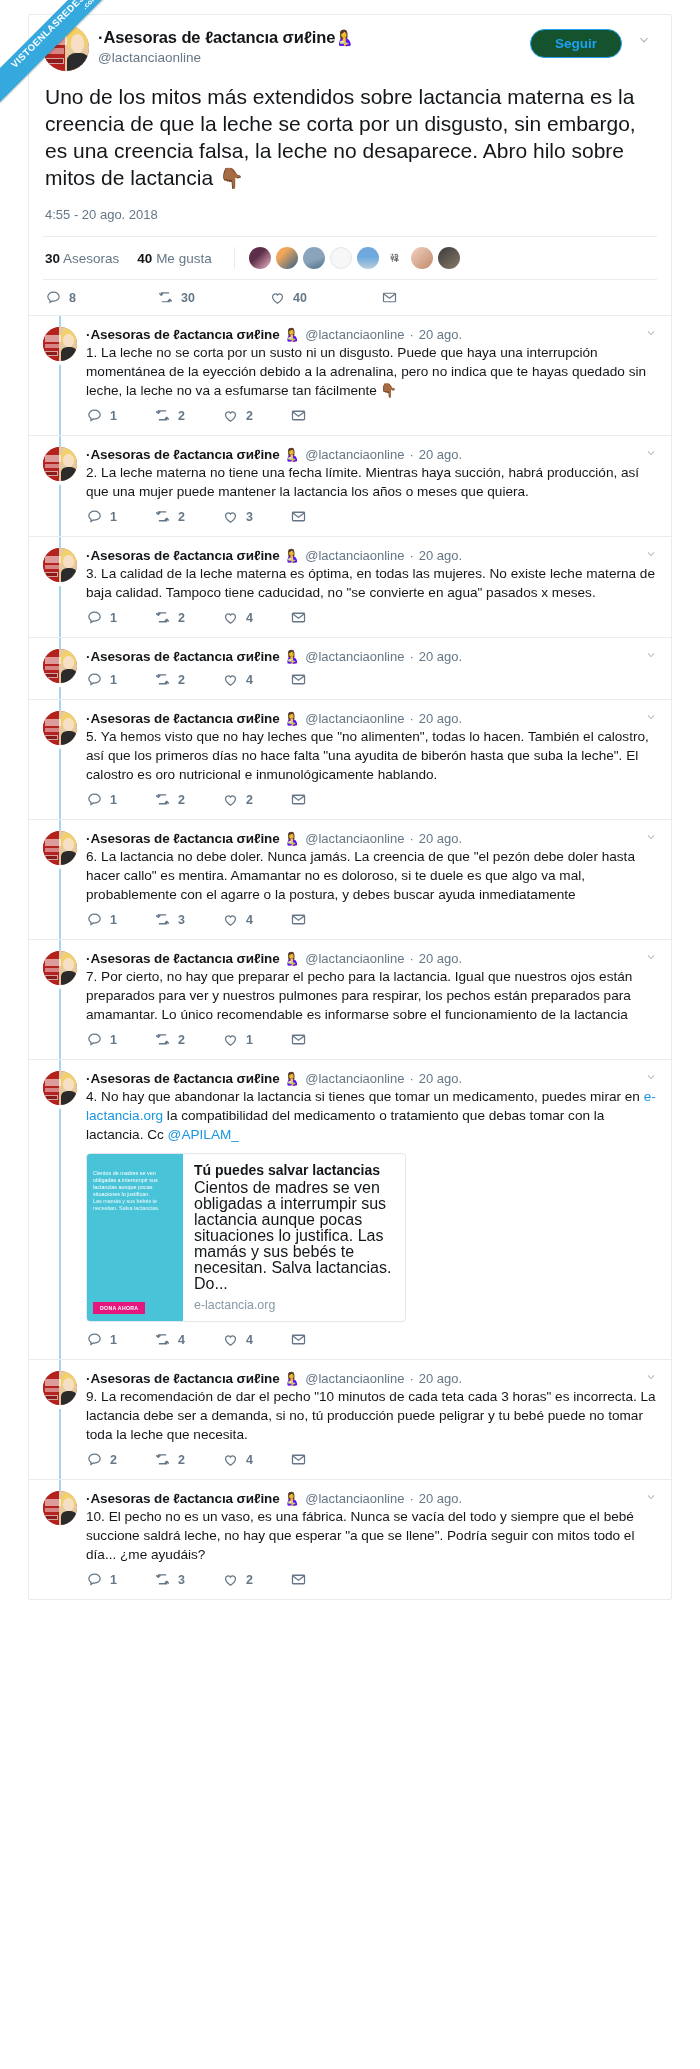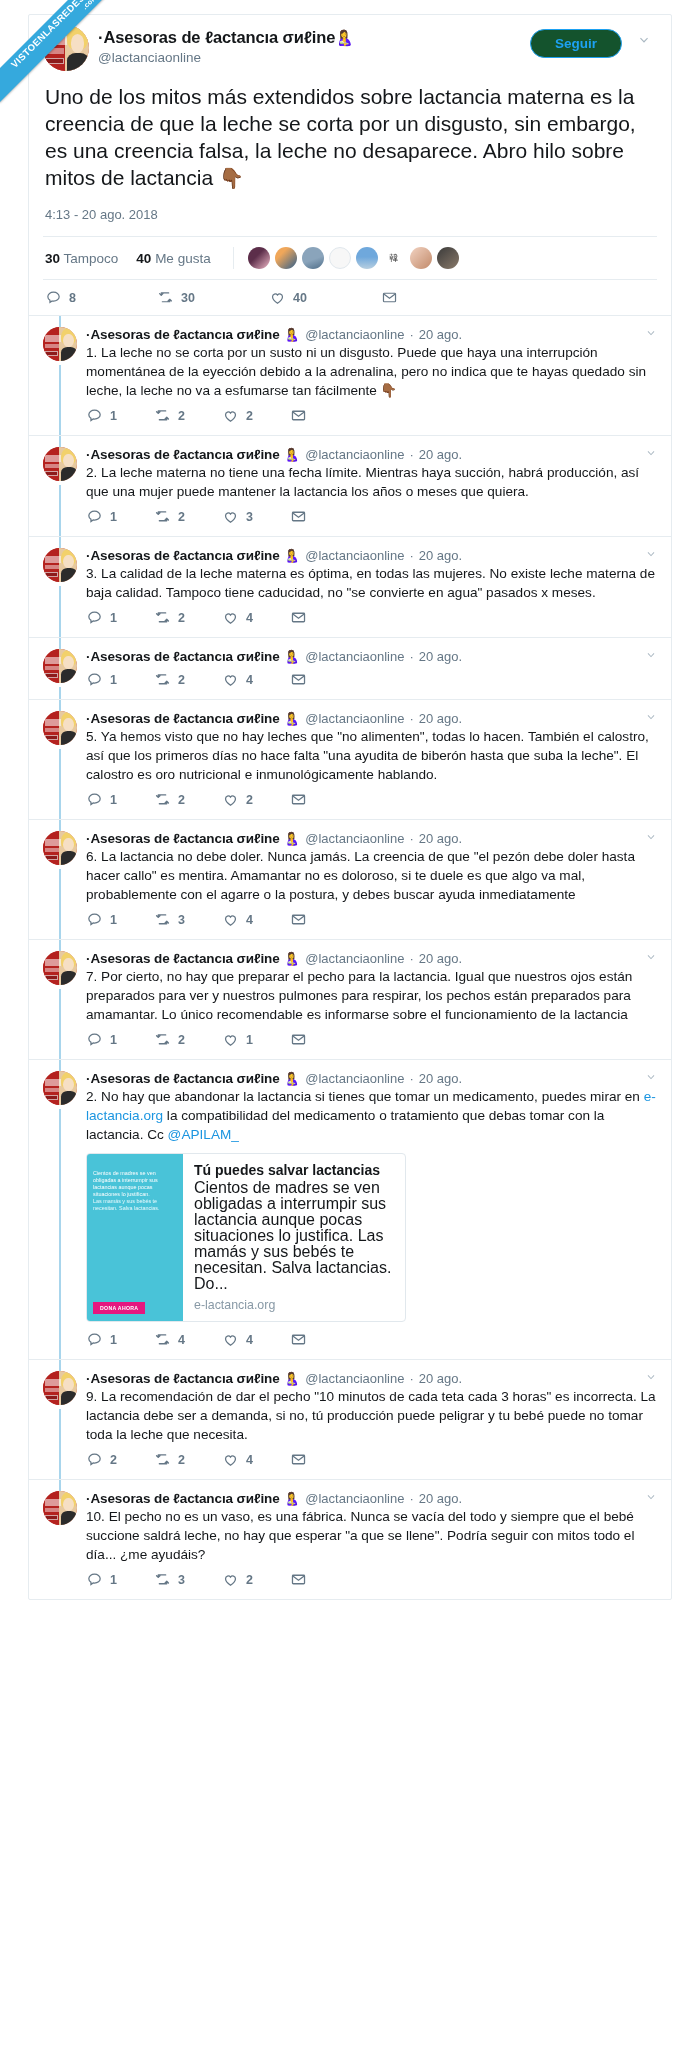--- a/index.html
+++ b/index.html
@@ -408,26 +408,26 @@
             <svg viewBox="0 0 16 16" width="14" height="14" aria-hidden="true">
               <path d="M8 11L3.5 6.3 4.4 5.4 8 9.2l3.6-3.8.9.9z" fill="#aab8c2"></path>
             </svg>
           </div>
         </div>
 
         <div class="mt-body">
           <span>Uno de los mitos más extendidos sobre lactancia materna es la creencia de que la leche se corta por un disgusto, sin embargo, es una creencia falsa, la leche no desaparece. Abro hilo sobre mitos de lactancia </span><span class="emoji-point">👇🏾</span>
         </div>
 
-        <div class="mt-time">4:13 - 20 ago. 2018</div>
+        <div class="mt-time">4:55 - 20 ago. 2018</div>
 
         <div class="mt-stats">
           <div class="stat">
             <b>30</b>
-            <span>Tampoco</span>
+            <span>Asesoras</span>
           </div>
           <div class="stat">
             <b>40</b>
             <span>Me gusta</span>
           </div>
           <div class="facepile">
             <div class="face f1"></div>
             <div class="face f2"></div>
             <div class="face f3"></div>
             <div class="face f4"></div>
@@ -982,21 +982,21 @@
         <span class="r-emoji">🤱</span>
         <span class="r-handle">@lactanciaonline</span>
         <span class="r-sep">·</span>
         <span class="r-time">20 ago.</span>
         <span class="r-caret">
           <svg viewBox="0 0 16 16" width="12" height="12" aria-hidden="true">
             <path d="M8 11L3.5 6.3 4.4 5.4 8 9.2l3.6-3.8.9.9z" fill="#aab8c2"></path>
           </svg>
         </span>
       </div>
-      <div class="r-body"><span>2. No hay que abandonar la lactancia si tienes que tomar un medicamento, puedes mirar en </span><span class="link">e-lactancia.org</span><span> la compatibilidad del medicamento o tratamiento que debas tomar con la lactancia. Cc </span><span class="link">@APILAM_</span></div>
+      <div class="r-body"><span>4. No hay que abandonar la lactancia si tienes que tomar un medicamento, puedes mirar en </span><span class="link">e-lactancia.org</span><span> la compatibilidad del medicamento o tratamiento que debas tomar con la lactancia. Cc </span><span class="link">@APILAM_</span></div>
       <div class="card-host">
                 <div class="card-link">
                   <div class="card-thumb">
                     <div class="tl1">Cientos de madres se ven obligadas a interrumpir sus lactancias aunque pocas situaciones lo justifican.</div>
                     <div class="tl2">Las mamás y sus bebés te necesitan. Salva lactancias.</div>
                     <div class="cta">DONA AHORA</div>
                   </div>
                   <div class="card-text">
                     <div class="card-title">Tú puedes salvar lactancias</div>
                     <div class="card-desc">Cientos de madres se ven obligadas a interrumpir sus lactancia aunque pocas situaciones lo justifica. Las mamás y sus bebés te necesitan. Salva lactancias. Do...</div>

